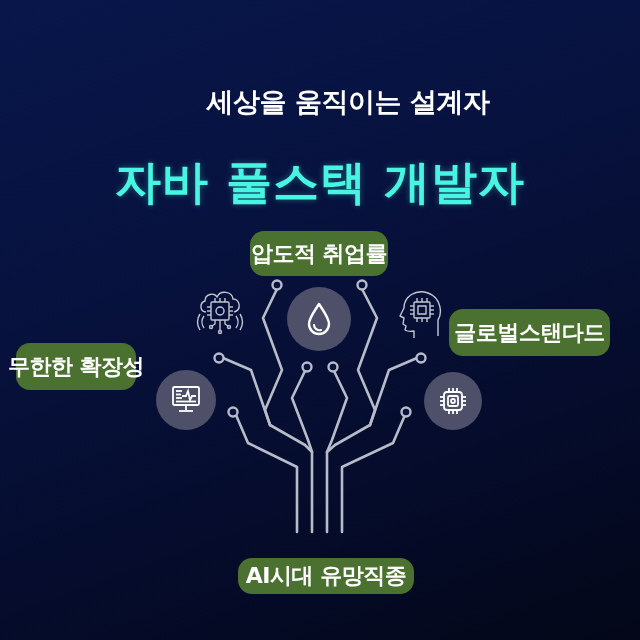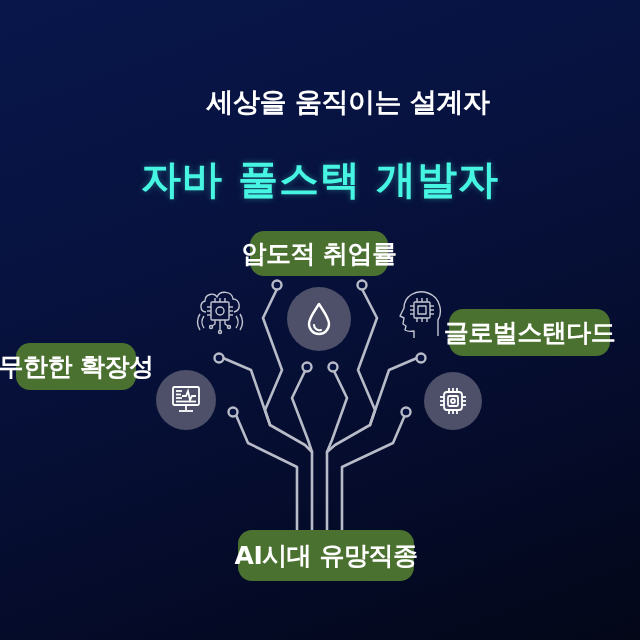--- a/index.html
+++ b/index.html
@@ -7,26 +7,26 @@
     width: 640px; height: 640px; overflow: hidden; position: relative;
     background: linear-gradient(160deg, #08164a 0%, #07123f 35%, #050c2c 70%, #030718 100%);
     font-family: "DejaVu Sans", "Liberation Sans", sans-serif;
   }
   .subtitle {
     position: absolute; left: 0; width: 640px; top: 84px; text-align: center;
     color: #ffffff; font-size: 27px; font-weight: bold; letter-spacing: -0.5px; padding-left: 28px;
   }
   .title {
     position: absolute; left: 0; width: 640px; top: 152px; text-align: center;
-    color: #46f5e2; font-size: 40px; font-weight: bold; letter-spacing: 1px;
+    color: #46f5e2; font-size: 46px; font-weight: bold; letter-spacing: 1px;
     text-shadow: 0 0 6px rgba(70,245,226,0.35);
   }
   .pill {
     position: absolute; background: #4b7130; color: #ffffff; font-weight: bold;
-    font-size: 25px; border-radius: 14px; display: flex; align-items: center;
+    font-size: 22px; border-radius: 14px; display: flex; align-items: center;
     justify-content: center; letter-spacing: -0.5px; white-space: nowrap;
   }
   .circle {
     position: absolute; border-radius: 50%; background: #4d5068;
     display: flex; align-items: center; justify-content: center;
   }
   svg.circuit { position: absolute; left: 0; top: 0; }
   .icon { position: absolute; }
 </style>
 </head>
@@ -62,21 +62,21 @@
     <circle cx="307" cy="367" r="4.5"></circle>
     <circle cx="333" cy="367" r="4.5"></circle>
     <circle cx="233" cy="412" r="4.5"></circle>
     <circle cx="406" cy="412" r="4.5"></circle>
   </g>
 </svg>
 
 <div class="pill" style="left:250px; top:231px; width:138px; height:45px;">압도적 취업률</div>
 <div class="pill" style="left:449px; top:309px; width:161px; height:47px;">글로벌스탠다드</div>
 <div class="pill" style="left:16px; top:343px; width:120px; height:47px;">무한한 확장성</div>
-<div class="pill" style="left:238px; top:530px; width:176px; height:51px;">AI시대 유망직종</div>
+<div class="pill" style="left:238px; top:558px; width:176px; height:36px;">AI시대 유망직종</div>
 
 <div class="circle" style="left:287px; top:287px; width:64px; height:64px;">
   <svg width="30" height="34" viewBox="0 0 30 34">
     <path d="M15 2 C10 10 5 16 5 22 A10 10 0 0 0 25 22 C25 16 20 10 15 2 Z" fill="none" stroke="#ffffff" stroke-width="2.4" stroke-linejoin="round"></path>
     <path d="M10 23 A5.5 5.5 0 0 0 17 28" fill="none" stroke="#ffffff" stroke-width="2.2" stroke-linecap="round"></path>
   </svg>
 </div>
 
 <div class="circle" style="left:156px; top:370px; width:60px; height:60px;">
   <svg width="32" height="30" viewBox="0 0 32 30">

